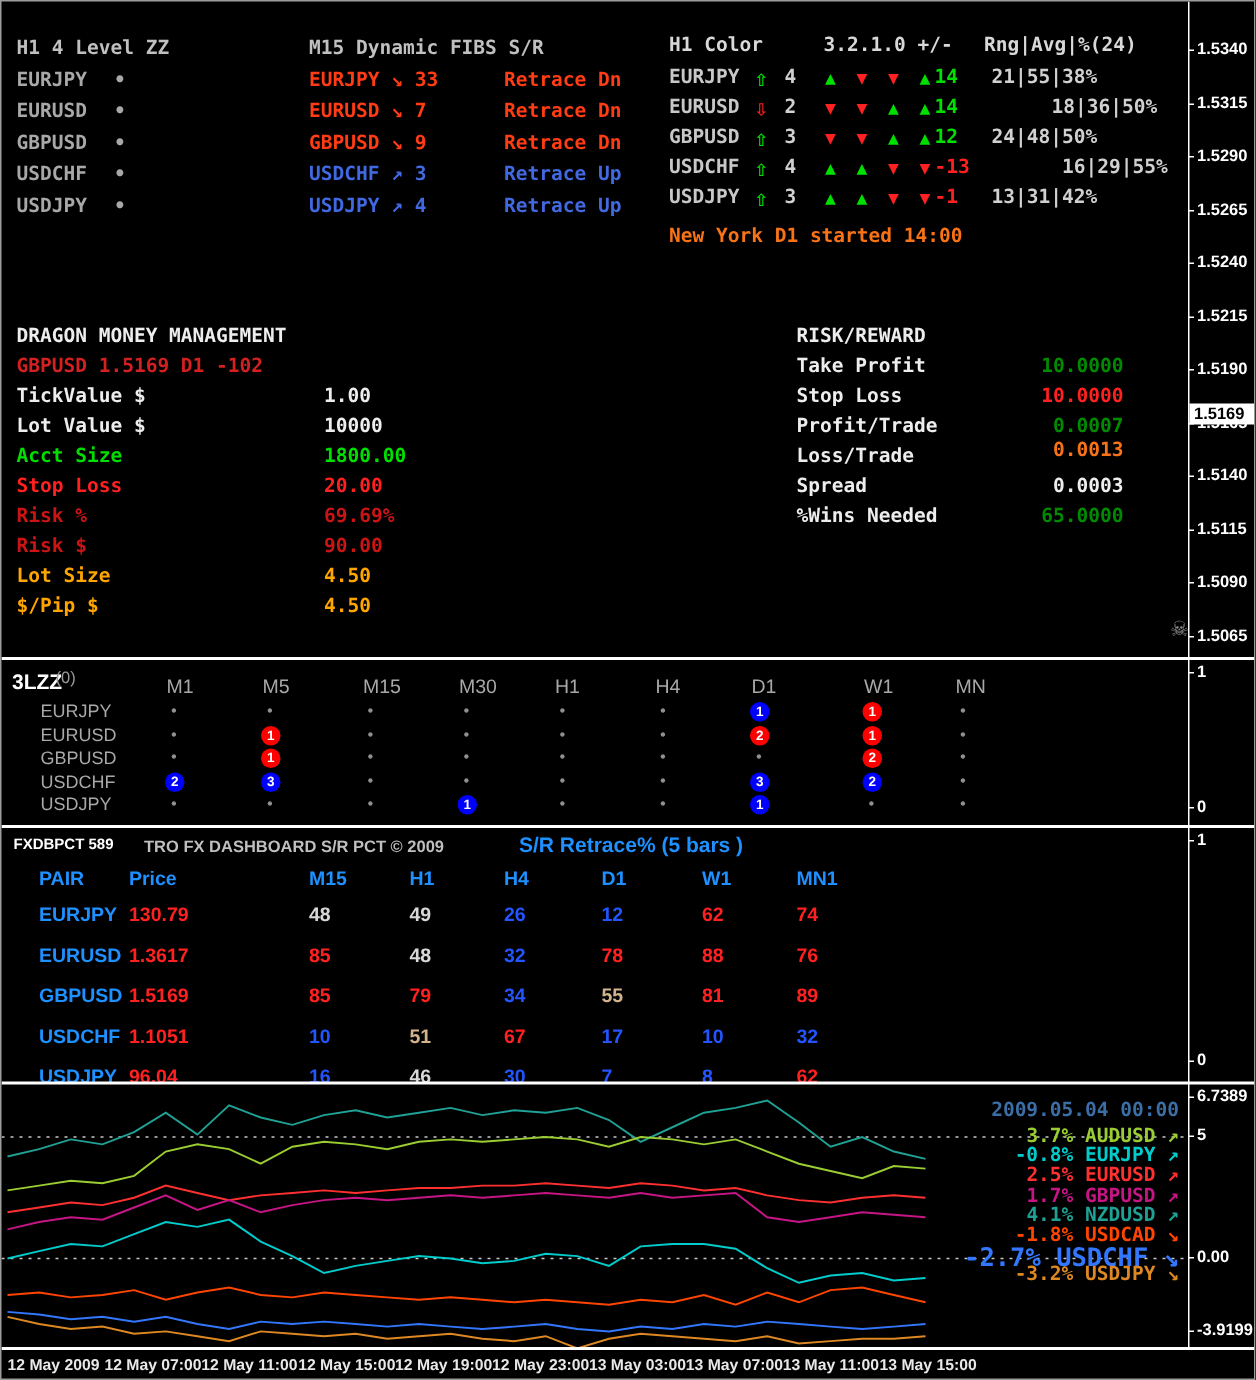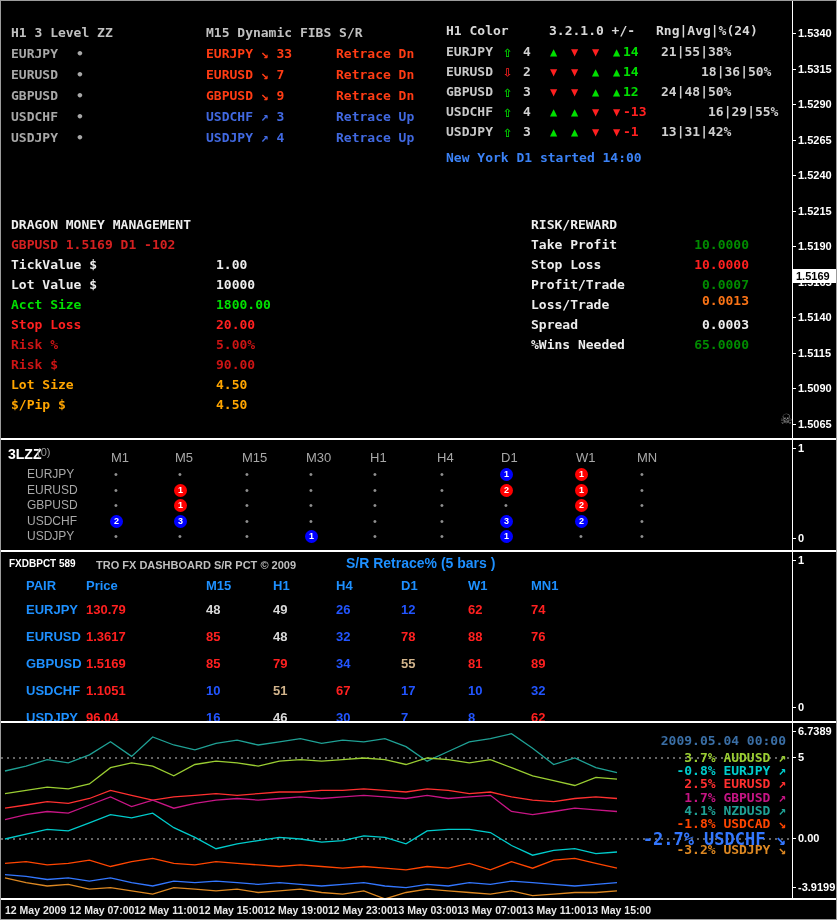--- a/index.html
+++ b/index.html
@@ -23,26 +23,26 @@
              font:bold 9px "Liberation Sans",sans-serif;text-align:center;line-height:13px;}
   .timeline-label{position:absolute;top:4px;color:#E8E8E8;font:bold 10.5px "Liberation Sans",sans-serif;white-space:pre;}
   svg{position:absolute;left:0;top:0;}
 </style>
 </head>
 <body>
 
 <div class="terminal">
 
   <section class="win" id="win-main" style="top:0;height:437px;">
-    <span class="abs mono" id="zz-title" style="left:10px;top:24px;color:#C0C0C0;">H1 3 Level ZZ</span>
+    <span class="abs mono" id="zz-title" style="left:10px;top:24px;color:#C0C0C0;">H1 4 Level ZZ</span>
     <span class="abs mono" id="fibs-title" style="left:205px;top:24px;color:#C0C0C0;">M15 Dynamic FIBS S/R</span>
     <span class="abs mono" id="h1c-title" style="left:445px;top:22px;color:#D8D8D8;">H1 Color</span>
     <span class="abs mono" id="h1c-cols" style="left:548px;top:22px;color:#D8D8D8;">3.2.1.0 +/-</span>
     <span class="abs mono" id="h1c-stats" style="left:655px;top:22px;color:#D8D8D8;">Rng|Avg|%(24)</span>
-    <span class="abs mono" id="h1c-footer" style="left:445px;top:149px;color:#3b82f6;">New York D1 started 14:00</span>
+    <span class="abs mono" id="h1c-footer" style="left:445px;top:149px;color:#f97316;">New York D1 started 14:00</span>
     <span class="abs mono" id="money-title" style="left:10px;top:216px;color:#EDEDED;">DRAGON MONEY MANAGEMENT</span>
     <span class="abs mono" id="money-sub" style="left:10px;top:236px;color:#D42020;">GBPUSD 1.5169 D1 -102</span>
     <span class="abs mono" id="risk-title" style="left:530px;top:216px;color:#EDEDED;">RISK/REWARD</span>
     <span class="abs" id="skull" style="left:779px;top:410px;color:#8F8F8F;font-size:14px;">☠</span>
     <div id="main-rows">
         <span class="abs mono" style="left: 10px; top: 45px; color: rgb(168, 168, 168);">EURJPY</span>
         <span class="abs mono" style="left: 75px; top: 45px; color: rgb(168, 168, 168);">•</span>
         <span class="abs mono" style="left: 10px; top: 66px; color: rgb(168, 168, 168);">EURUSD</span>
         <span class="abs mono" style="left: 75px; top: 66px; color: rgb(168, 168, 168);">•</span>
         <span class="abs mono" style="left: 10px; top: 87px; color: rgb(168, 168, 168);">GBPUSD</span>
@@ -108,21 +108,21 @@
         <span class="abs mono" style="left: 660px; top: 123px; color: rgb(208, 208, 208);">13|31|42%</span>
         <span class="abs mono" style="left: 10px; top: 256px; color: rgb(237, 237, 237);">TickValue $</span>
         <span class="abs mono" style="left: 215px; top: 256px; color: rgb(237, 237, 237);">1.00</span>
         <span class="abs mono" style="left: 10px; top: 276px; color: rgb(237, 237, 237);">Lot Value $</span>
         <span class="abs mono" style="left: 215px; top: 276px; color: rgb(237, 237, 237);">10000</span>
         <span class="abs mono" style="left: 10px; top: 296px; color: rgb(0, 224, 0);">Acct Size</span>
         <span class="abs mono" style="left: 215px; top: 296px; color: rgb(0, 224, 0);">1800.00</span>
         <span class="abs mono" style="left: 10px; top: 316px; color: rgb(255, 32, 32);">Stop Loss</span>
         <span class="abs mono" style="left: 215px; top: 316px; color: rgb(255, 32, 32);">20.00</span>
         <span class="abs mono" style="left: 10px; top: 336px; color: rgb(204, 20, 20);">Risk %</span>
-        <span class="abs mono" style="left: 215px; top: 336px; color: rgb(204, 20, 20);">5.00%</span>
+        <span class="abs mono" style="left: 215px; top: 336px; color: rgb(204, 20, 20);">69.69%</span>
         <span class="abs mono" style="left: 10px; top: 356px; color: rgb(204, 20, 20);">Risk $</span>
         <span class="abs mono" style="left: 215px; top: 356px; color: rgb(204, 20, 20);">90.00</span>
         <span class="abs mono" style="left: 10px; top: 376px; color: rgb(255, 165, 0);">Lot Size</span>
         <span class="abs mono" style="left: 215px; top: 376px; color: rgb(255, 165, 0);">4.50</span>
         <span class="abs mono" style="left: 10px; top: 396px; color: rgb(255, 165, 0);">$/Pip $</span>
         <span class="abs mono" style="left: 215px; top: 396px; color: rgb(255, 165, 0);">4.50</span>
         <span class="abs mono" style="left: 530px; top: 236px; color: rgb(237, 237, 237);">Take Profit</span>
         <span class="abs mono" style="left: 620px; top: 236px; color: rgb(0, 140, 0); width: 128px; text-align: right;">10.0000</span>
         <span class="abs mono" style="left: 530px; top: 256px; color: rgb(237, 237, 237);">Stop Loss</span>
         <span class="abs mono" style="left: 620px; top: 256px; color: rgb(255, 32, 32); width: 128px; text-align: right;">10.0000</span>

